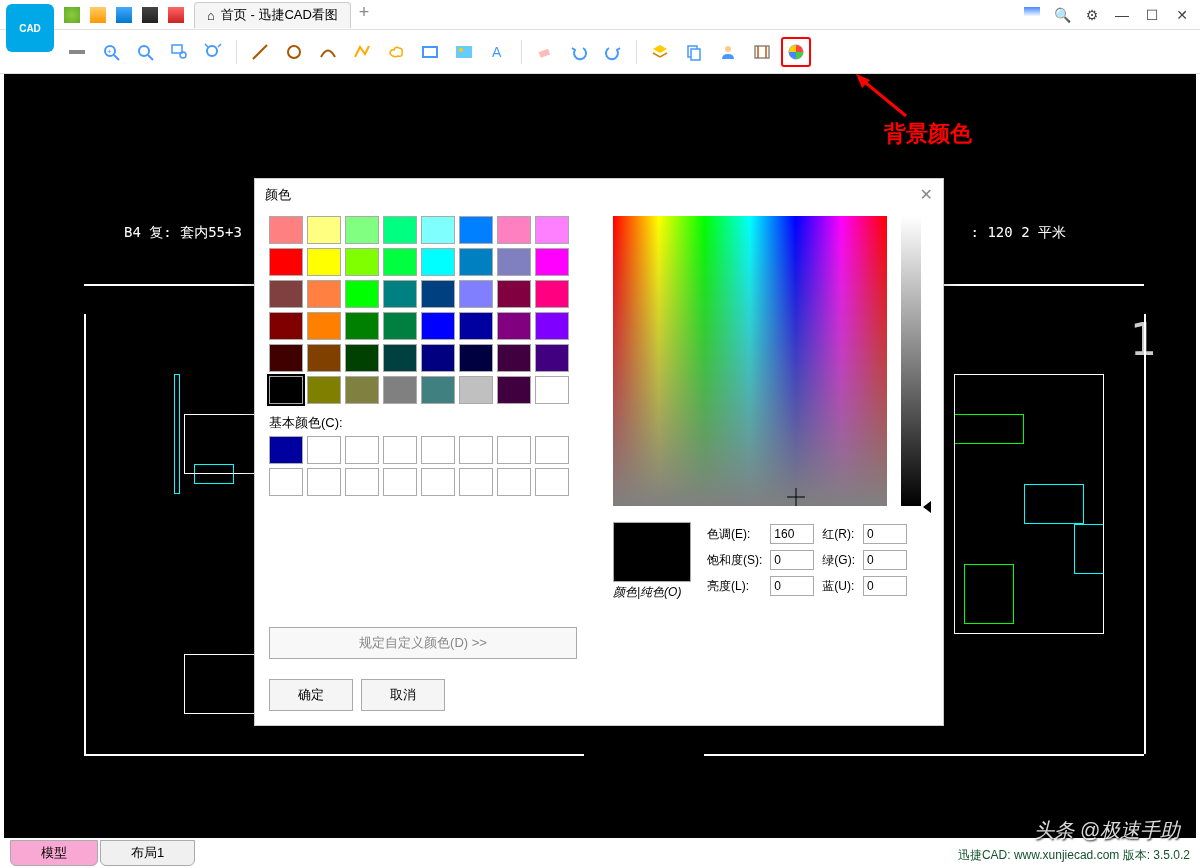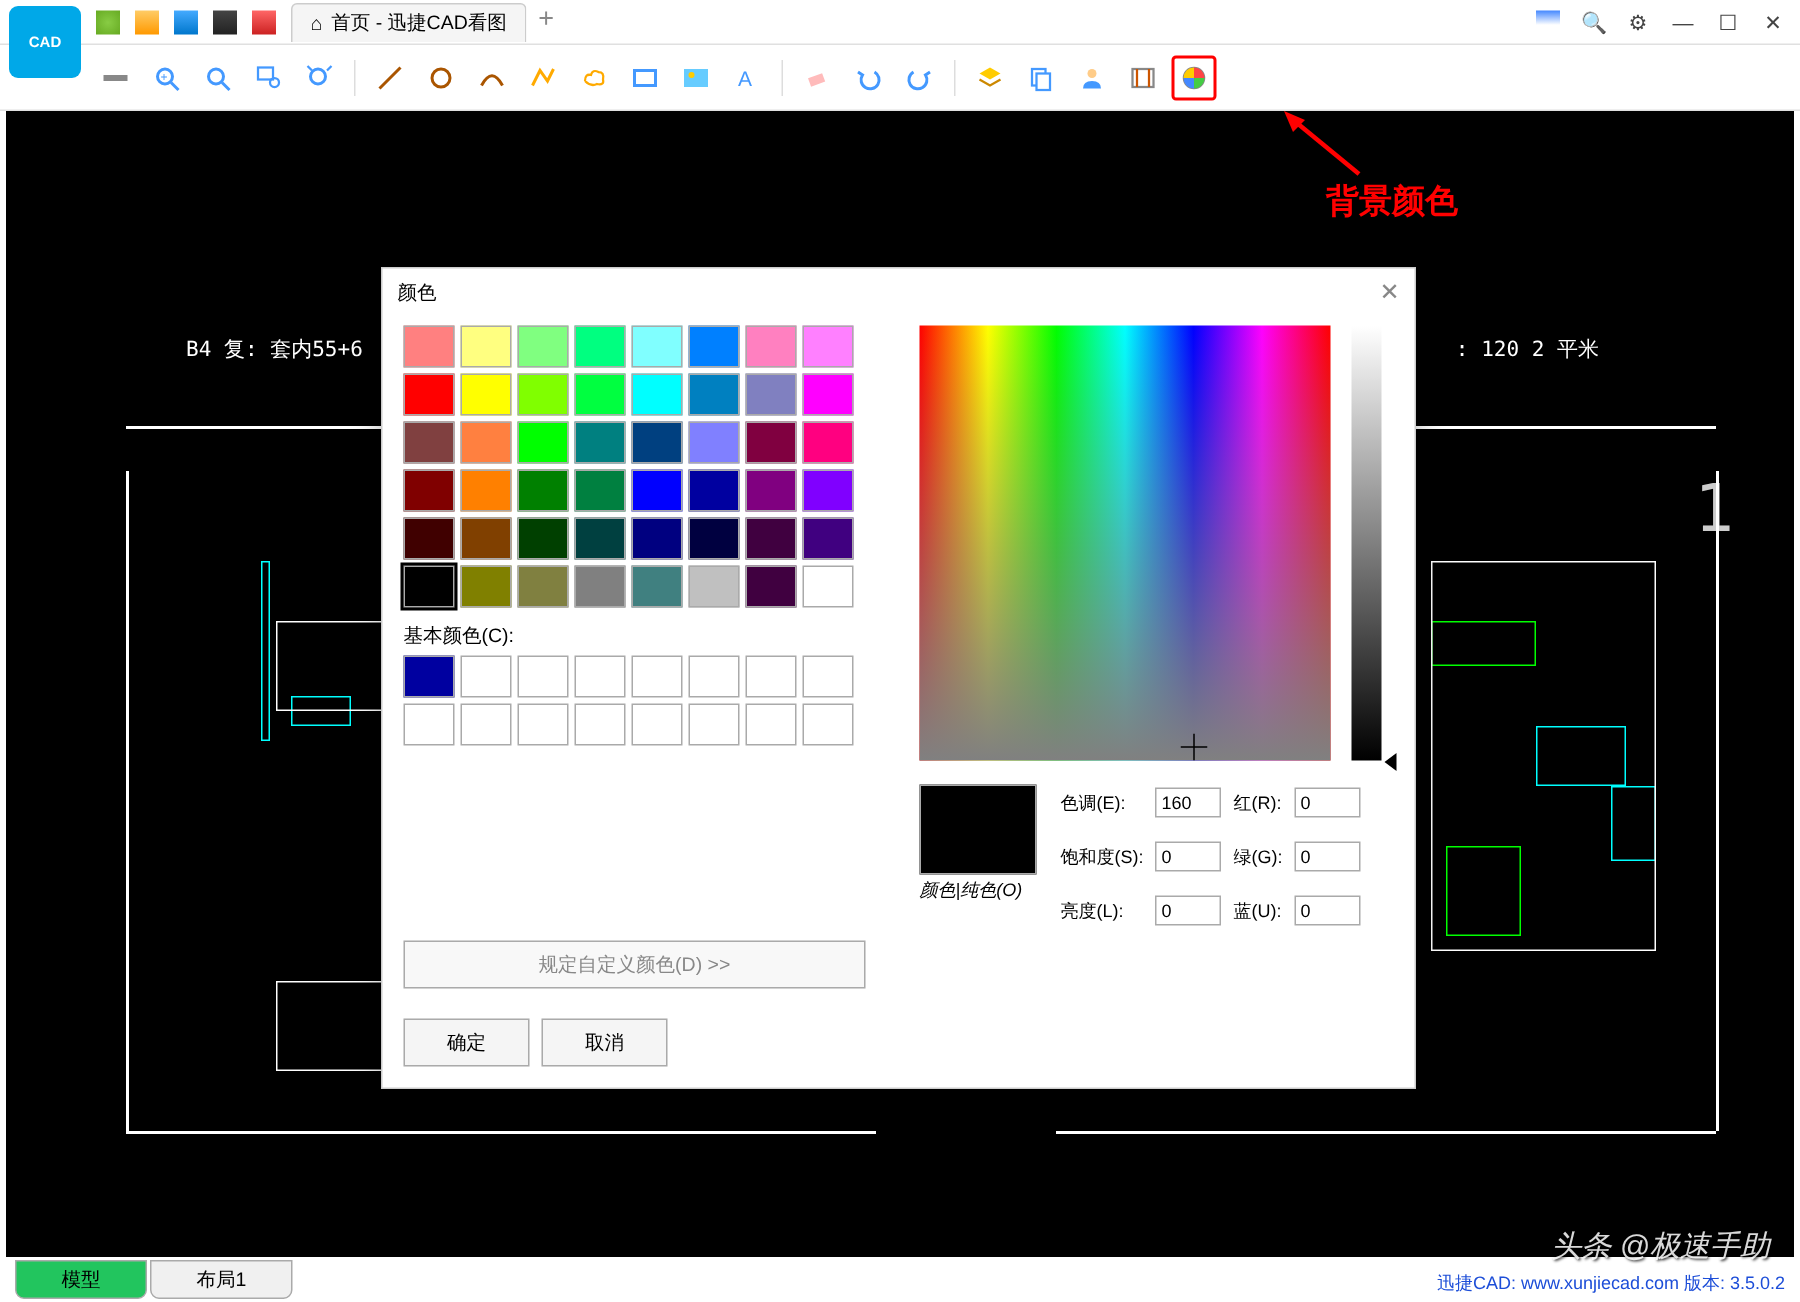--- a/index.html
+++ b/index.html
@@ -27,41 +27,41 @@
 .canvas { position: absolute; left: 4px; right: 4px; top: 74px; bottom: 30px; background: #000; overflow: hidden; }
 .annotation-arrow { position: absolute; left: 852px; top: 0; }
 .annotation-text { position: absolute; left: 880px; top: 45px; color: red; font-size: 22px; font-weight: bold; }
 .drawing-text { position: absolute; color: #fff; font-size: 14px; font-family: monospace; }
 .floor-line { position: absolute; border: 1px solid #fff; }
 .floor-cyan { border-color: #0ff; }
 .floor-green { border-color: #0f0; }
 
 .footer-tabs { position: absolute; left: 10px; bottom: 2px; display: flex; }
 .ftab { padding: 3px 30px; border: 1px solid #aaa; border-radius: 0 0 6px 6px; font-size: 13px; background: #f0f0f0; margin-right: 2px; }
-.ftab.active { background: #22c55e; }
-.status-bar { position: absolute; right: 10px; bottom: 4px; font-size: 12px; color: #1d4ed8; }
+.ftab.active { background: #f9a8d4; }
+.status-bar { position: absolute; right: 10px; bottom: 4px; font-size: 12px; color: #14532d; }
 .watermark { position: absolute; right: 20px; bottom: 24px; color: rgba(255,255,255,0.85); font-size: 20px; font-style: italic; text-shadow: 1px 1px 2px #000; }
 
 .color-dialog { position: absolute; left: 254px; top: 178px; width: 690px; height: 548px; background: #fff; border: 1px solid #ccc; box-shadow: 0 4px 20px rgba(0,0,0,0.3); }
 .cd-title { padding: 6px 10px; font-size: 13px; display: flex; justify-content: space-between; align-items: center; }
 .cd-close { color: #888; font-size: 16px; }
 .cd-body { padding: 6px 14px; display: flex; }
 .cd-left { width: 320px; }
 .cd-label { font-size: 13px; margin: 4px 0; }
 .color-grid { display: grid; grid-template-columns: repeat(8, 34px); gap: 4px; margin-bottom: 10px; }
 .swatch { width: 34px; height: 28px; border: 1px solid #aaa; }
 .swatch.selected { outline: 2px solid #000; }
 .custom-grid { display: grid; grid-template-columns: repeat(8, 34px); gap: 4px; }
 .cd-right { flex: 1; margin-left: 24px; position: relative; }
 .spectrum { width: 274px; height: 290px; background: linear-gradient(to bottom, rgba(128,128,128,0) 0%, rgba(128,128,128,1) 100%), linear-gradient(to right, #ff0000, #ffff00, #00ff00, #00ffff, #0000ff, #ff00ff, #ff0000); position: relative; }
 .lum-bar { position: absolute; left: 288px; top: 0; width: 20px; height: 290px; background: linear-gradient(to bottom, #fff, #808080, #000); }
 .lum-arrow { position: absolute; left: 310px; top: 285px; width: 0; height: 0; border-top: 6px solid transparent; border-bottom: 6px solid transparent; border-right: 8px solid #000; }
 .preview-box { width: 78px; height: 60px; background: #000; border: 1px solid #aaa; margin-top: 16px; }
 .preview-label { font-size: 12px; margin-top: 2px; font-style: italic; }
-.color-inputs { position: absolute; left: 94px; top: 308px; display: grid; grid-template-columns: auto 44px auto 44px; gap: 16px 8px; font-size: 12px; align-items: center; }
+.color-inputs { position: absolute; left: 94px; top: 308px; display: grid; grid-template-columns: auto 44px auto 44px; gap: 6px 8px; font-size: 12px; align-items: center; }
 .color-inputs input { width: 44px; height: 20px; border: 1px solid #aaa; padding: 0 3px; font-size: 12px; }
 .cd-btn-row { position: absolute; left: 14px; bottom: 14px; display: flex; gap: 8px; align-items: flex-end; }
 .btn { padding: 6px 28px; border: 1px solid #aaa; background: #f5f5f5; font-size: 13px; }
 .btn-wide { position: absolute; left: 14px; bottom: 66px; width: 308px; text-align: center; padding: 6px; border: 1px solid #aaa; background: #f8f8f8; font-size: 13px; color: #888; }
 .btn-add { position: absolute; right: 14px; bottom: 14px; width: 310px; padding: 6px; text-align: center; border: 1px solid #aaa; background: #f5f5f5; font-size: 13px; }
 </style>
 </head>
 <body>
 
 <div class="title-bar">
@@ -217,21 +217,21 @@
       </svg>
     </div>
 </div>
 
 <div class="canvas">
   <svg class="annotation-arrow" width="60" height="50">
       <line x1="5" y1="5" x2="50" y2="42" stroke="red" stroke-width="3"></line>
       <polygon points="0,0 14,6 6,14" fill="red"></polygon>
     </svg>
   <div class="annotation-text">背景颜色</div>
-  <div class="drawing-text" style="left:120px;top:150px">B4 复: 套内55+6</div>
+  <div class="drawing-text" style="left:120px;top:150px">B4 复: 套内55+3</div>
   <div class="drawing-text" style="right:130px;top:150px">: 120 2 平米</div>
   <div class="drawing-text" style="right:40px;top:240px;font-size:44px;color:#ccc">1</div>
 
   <div class="floor-line" style="left:80px;top:210px;width:510px;height:2px"></div>
   <div class="floor-line" style="left:700px;top:210px;width:440px;height:2px"></div>
   <div class="floor-line" style="left:80px;top:240px;width:1px;height:440px"></div>
   <div class="floor-line" style="left:80px;top:680px;width:500px;height:1px"></div>
   <div class="floor-line" style="left:700px;top:680px;width:440px;height:1px"></div>
   <div class="floor-line" style="left:1140px;top:240px;width:1px;height:440px"></div>
   <div class="floor-line floor-cyan" style="left:170px;top:300px;width:6px;height:120px"></div>

